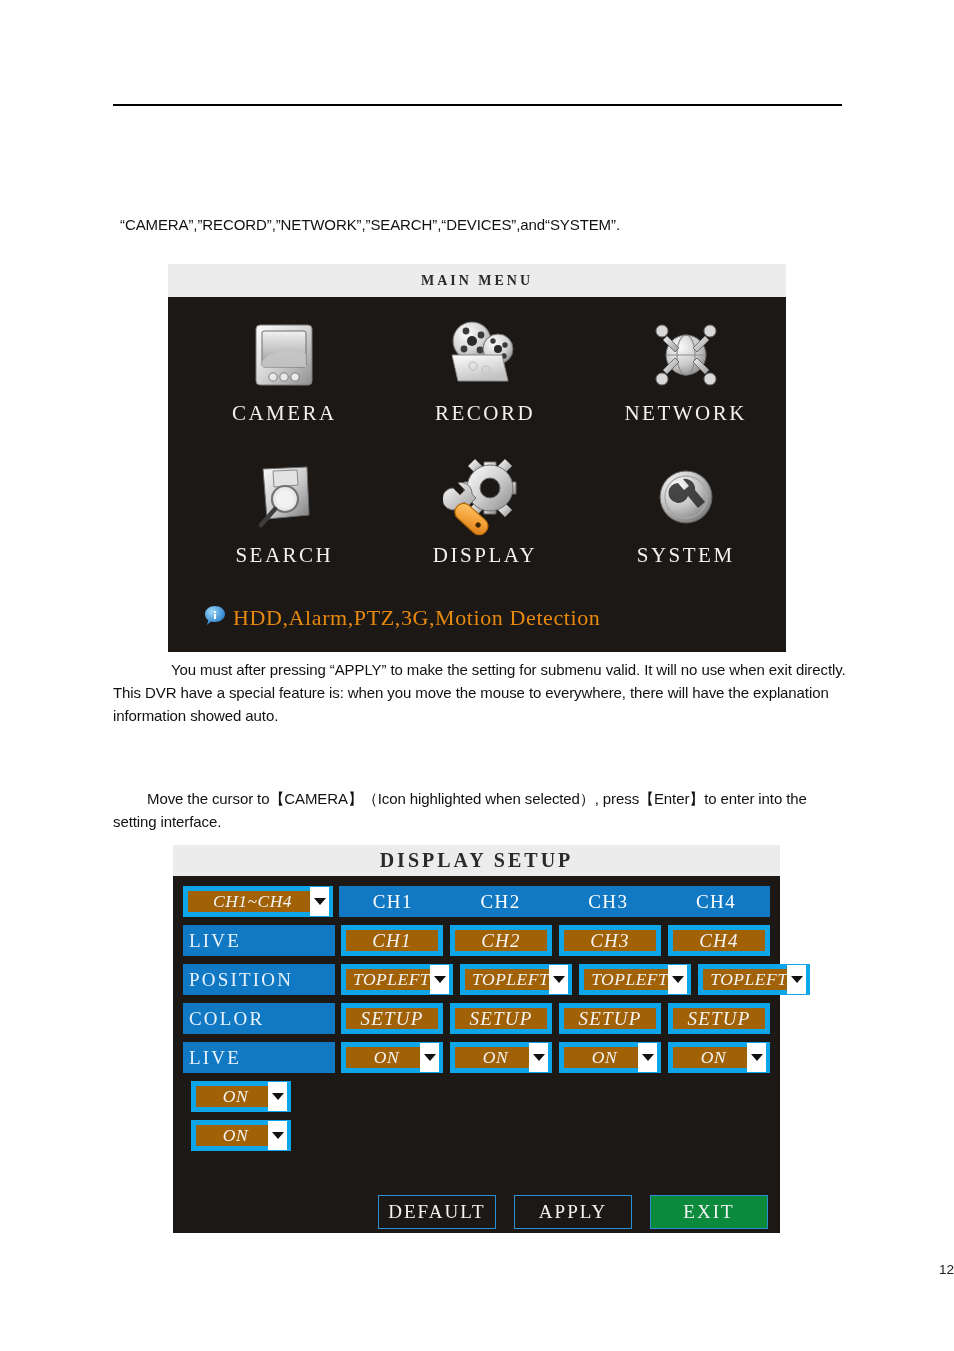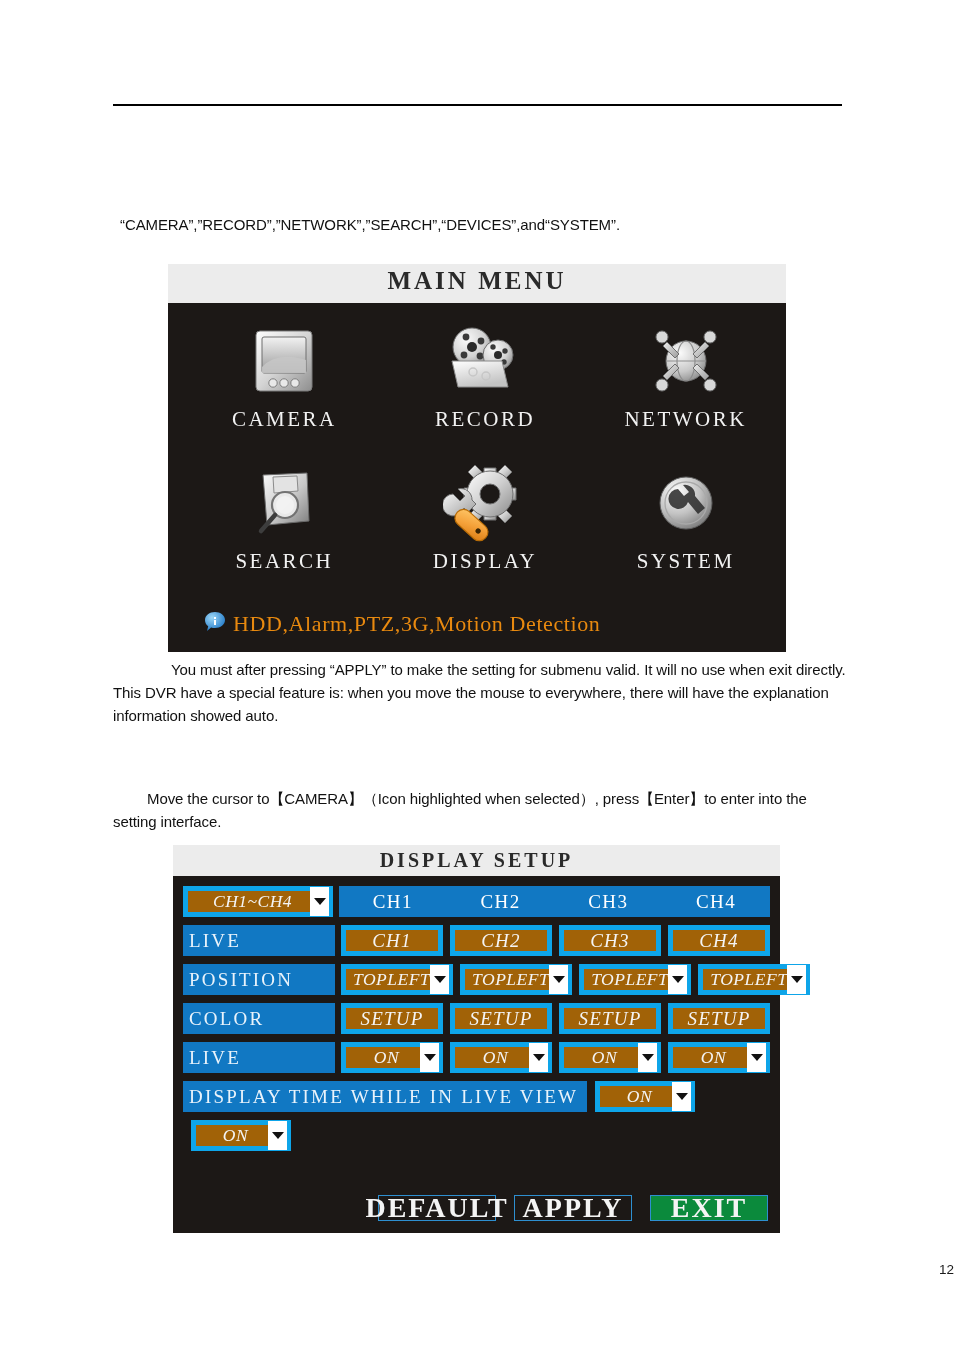--- a/index.html
+++ b/index.html
@@ -61,23 +61,23 @@
     color: #2a2a2a;
     font-family: "Liberation Serif", serif;
     font-weight: bold;
     text-align: center;
     letter-spacing: 3px;
   }
 
   
   #main-menu-panel { left: 168px; top: 264px; width: 618px; height: 388px; }
   #main-menu-panel .dvr-titlebar {
-    height: 39px;
+    height: 33px;
     line-height: 33px;
-    font-size: 25px;
+    font-size: 14px;
   }
   .menu-grid {
     position: relative;
     height: 355px;
     padding-top: 16px;
     box-sizing: border-box;
   }
   .menu-row {
     display: flex;
     justify-content: space-around;
@@ -226,33 +226,32 @@
   }
   .ds-btnrow {
     display: flex;
     justify-content: flex-end;
     gap: 18px;
     margin-top: 43px;
     padding-right: 2px;
   }
   .ds-btn {
     width: 118px;
-    height: 26px;
+    height: 34px;
     border: 1px solid #2e8fd0;
     background: #1c1816;
     color: #f4f4f4;
     font-family: "Liberation Serif", serif;
-    font-size: 28px;
+    font-size: 19px;
     letter-spacing: 2px;
     display: flex;
     align-items: center;
     justify-content: center;
     cursor: pointer;
     box-sizing: border-box;
-    font-weight: bold;
   }
   .ds-btn.primary {
     background: #0b8a3c;
     border-color: #2e8fd0;
   }
 </style>
 </head>
 <body>
 
 <div class="page-rule"></div>
@@ -569,21 +568,20 @@
         <div class="ds-cell select">
           <span class="sel-text">ON</span>
           <span class="caret">
               <i></i>
             </span>
         </div>
       </div>
     </div>
 
     <div class="ds-row">
-      <div class="ds-label wide">DISPLAY TIME WHILE IN LIVE VIEW</div>
       <div class="ds-cell select ds-single-select">
         <span class="sel-text">ON</span>
         <span class="caret">
             <i></i>
           </span>
       </div>
     </div>
 
     <div class="ds-row">
       <div class="ds-cell select ds-single-select">

